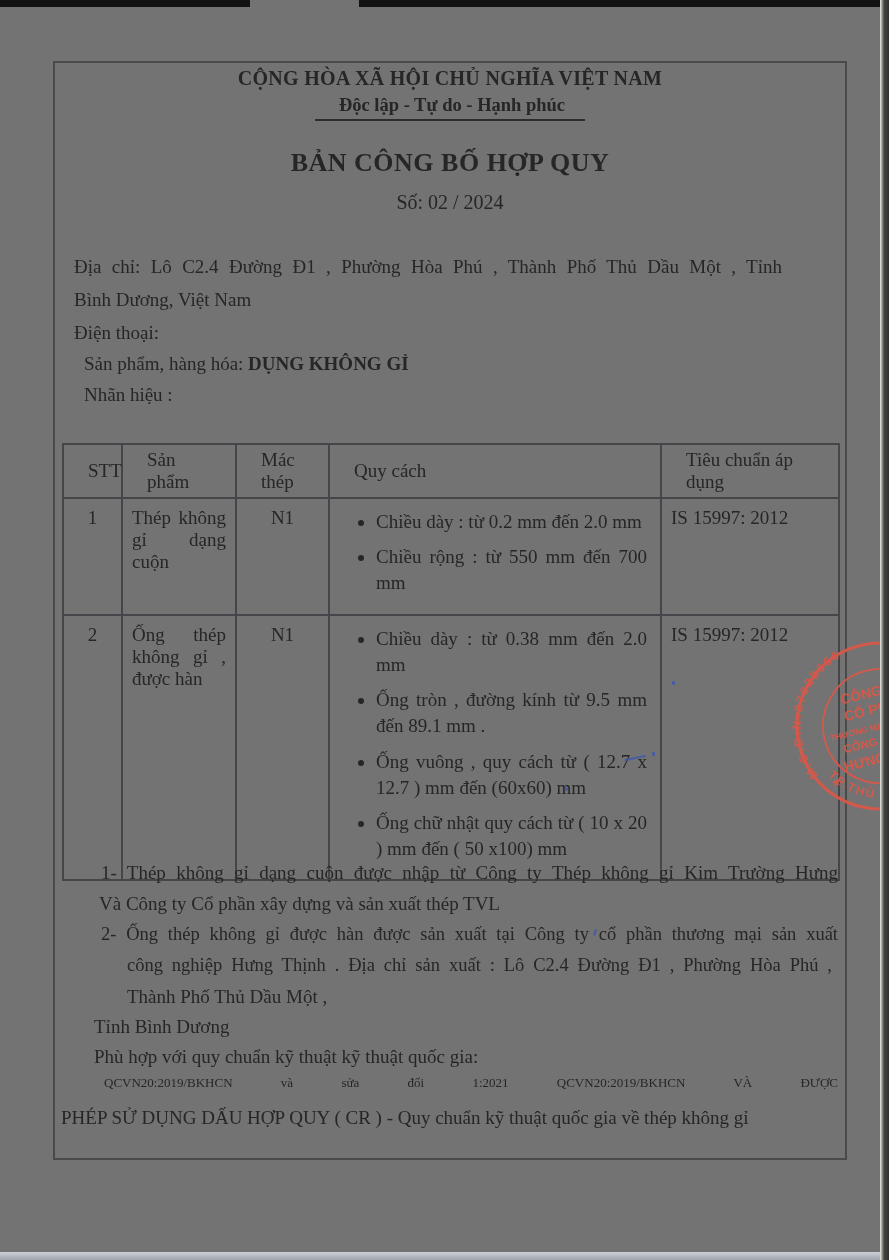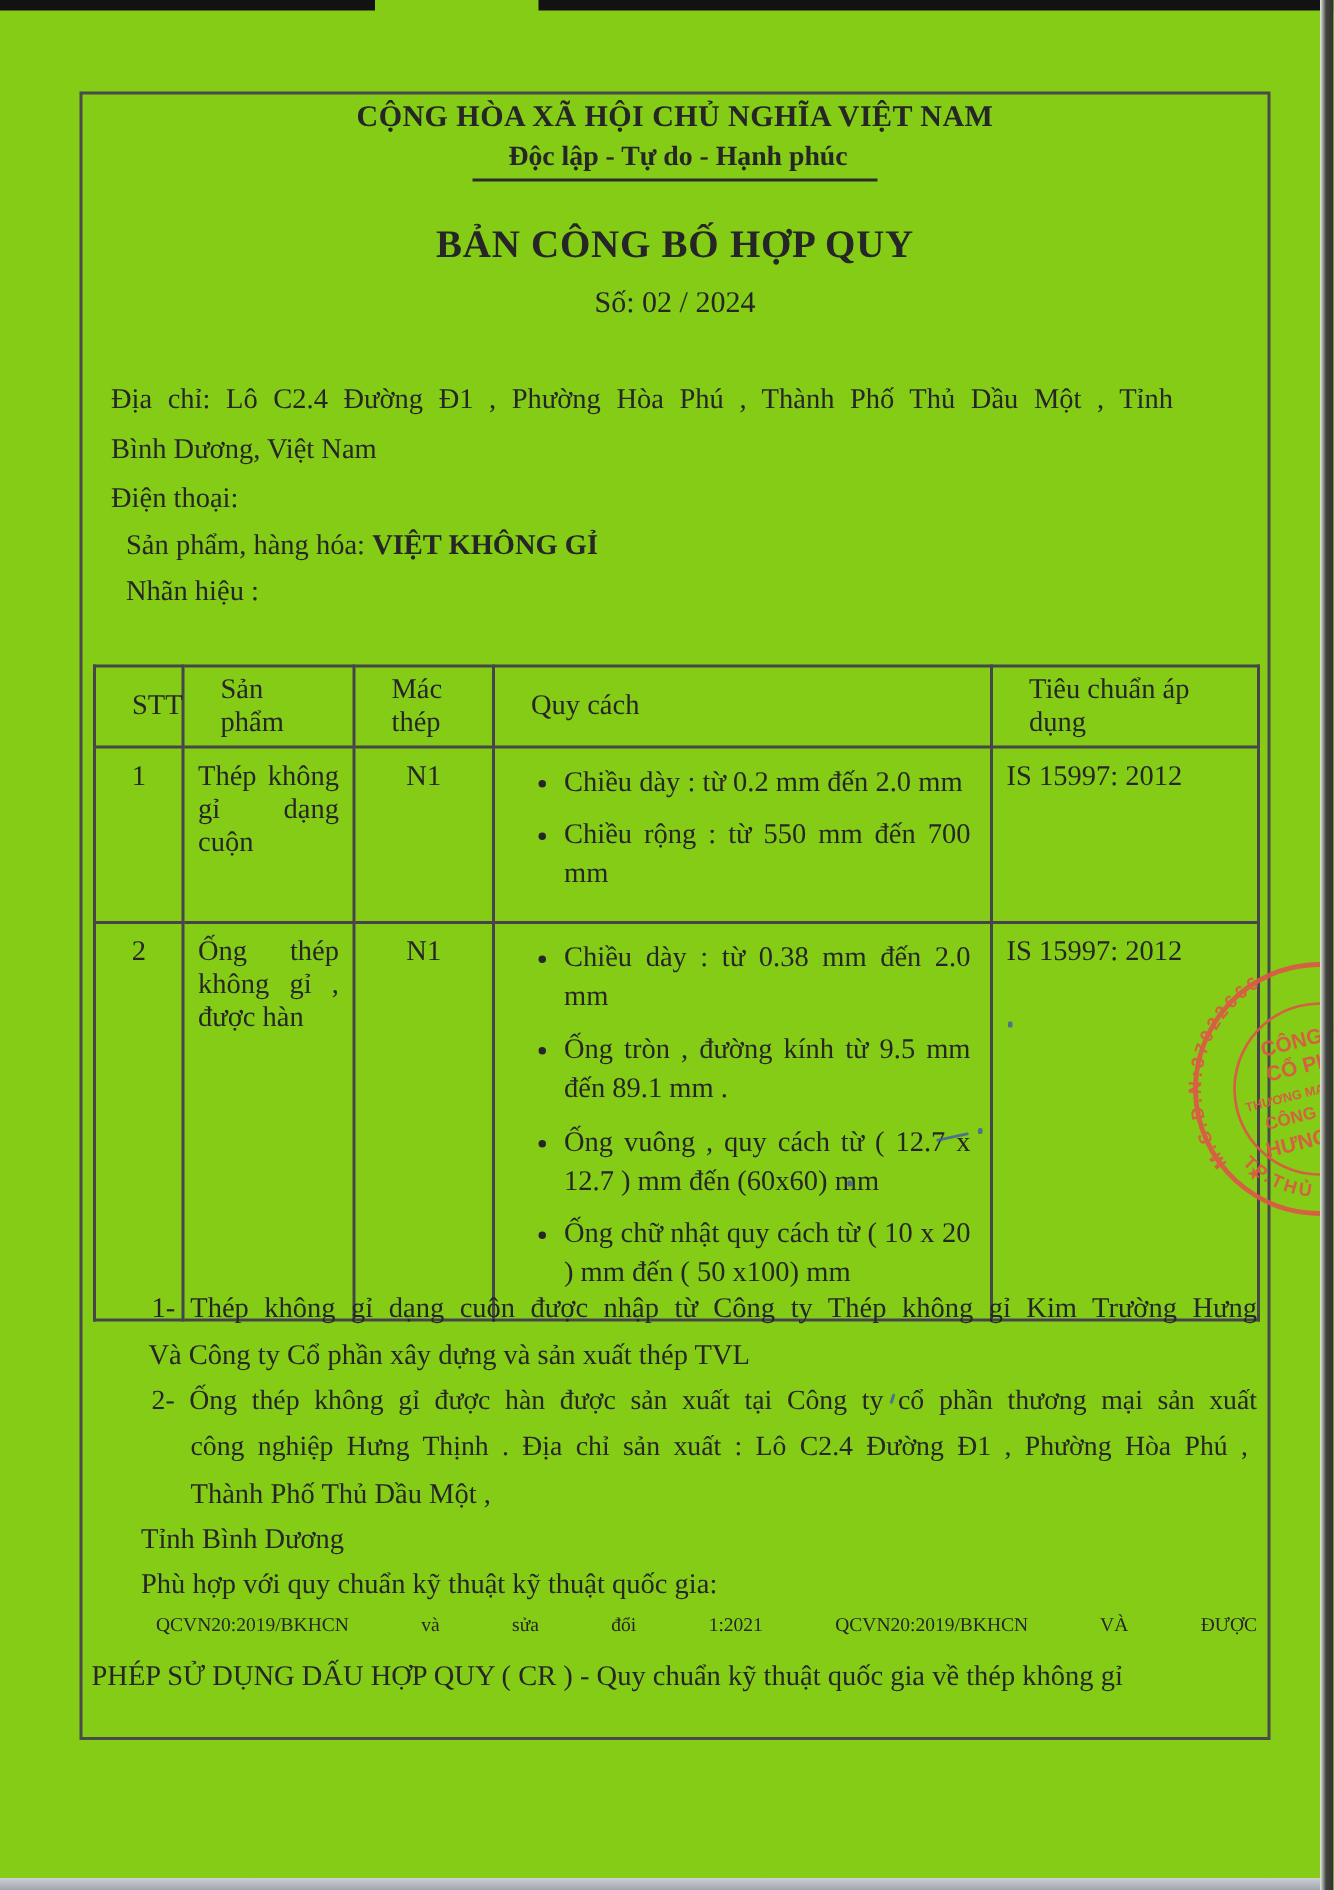--- a/index.html
+++ b/index.html
@@ -1,19 +1,19 @@
 <!DOCTYPE html>
 <html><head>
 <meta charset="utf-8">
 <style>
   * { margin:0; padding:0; box-sizing:border-box; }
   body { background:#888; font-family:"Liberation Serif","DejaVu Serif",serif; }
   #page {
     position:relative; width:889px; height:1260px; margin:0 auto;
-    background:#84cc16; overflow:hidden; color:#262626;
+    background:#737373; overflow:hidden; color:#262626;
   }
   
   .scanbar-top-left  { position:absolute; left:0;   top:0; width:250px; height:7px; background:#121212; }
   .scanbar-top-right { position:absolute; left:359px; top:0; width:530px; height:7px; background:#121212; }
   .scanbar-right { position:absolute; right:0; top:0; width:9px; height:1260px;
     background:linear-gradient(90deg,#e9e9e4 0px,#9a9c96 2px,#41443f 4px,#2e312d 100%); z-index:30; }
   .scanbar-bottom { position:absolute; left:0; top:1252px; width:889px; height:8px;
     background:linear-gradient(180deg,#cdd0d6,#9fa5ad); z-index:29; }
   
   .frame { position:absolute; left:53px; top:61px; width:794px; height:1099px;
@@ -64,21 +64,21 @@
   <div class="center motto">
     <span>Độc lập - Tự do - Hạnh phúc</span>
   </div>
   <div class="center doc-title">BẢN CÔNG BỐ HỢP QUY</div>
   <div class="center doc-number">Số: 02 / 2024</div>
 
   <div class="wrapline" style="left:74px; top:254px; width:708px; font-size:19px;">Địa chỉ: Lô C2.4 Đường Đ1 , Phường Hòa Phú , Thành Phố Thủ Dầu Một , Tỉnh</div>
   <div class="line" style="left:74px; top:287px;">Bình Dương, Việt Nam</div>
   <div class="line" style="left:74px; top:320px;">Điện thoại:</div>
   <div class="line" style="left:84px; top:351px;">
-    <span>Sản phẩm, hàng hóa: </span><span class="bold">VIỆT KHÔNG GỈ</span>
+    <span>Sản phẩm, hàng hóa: </span><span class="bold">DỤNG KHÔNG GỈ</span>
   </div>
   <div class="line" style="left:84px; top:382px;">Nhãn hiệu :</div>
 
   <table class="spec">
     <colgroup>
       <col style="width:59px">
         <col style="width:114px">
         <col style="width:93px">
       <col style="width:332px">
         <col style="width:178px">

